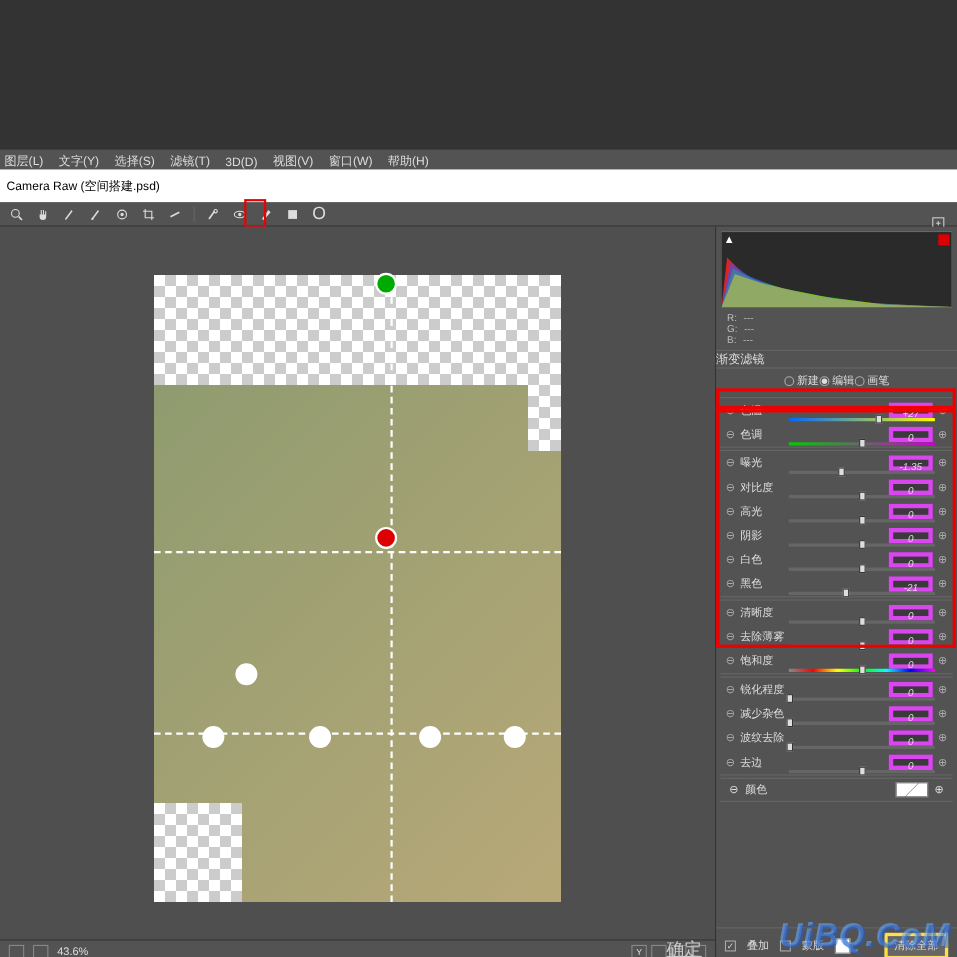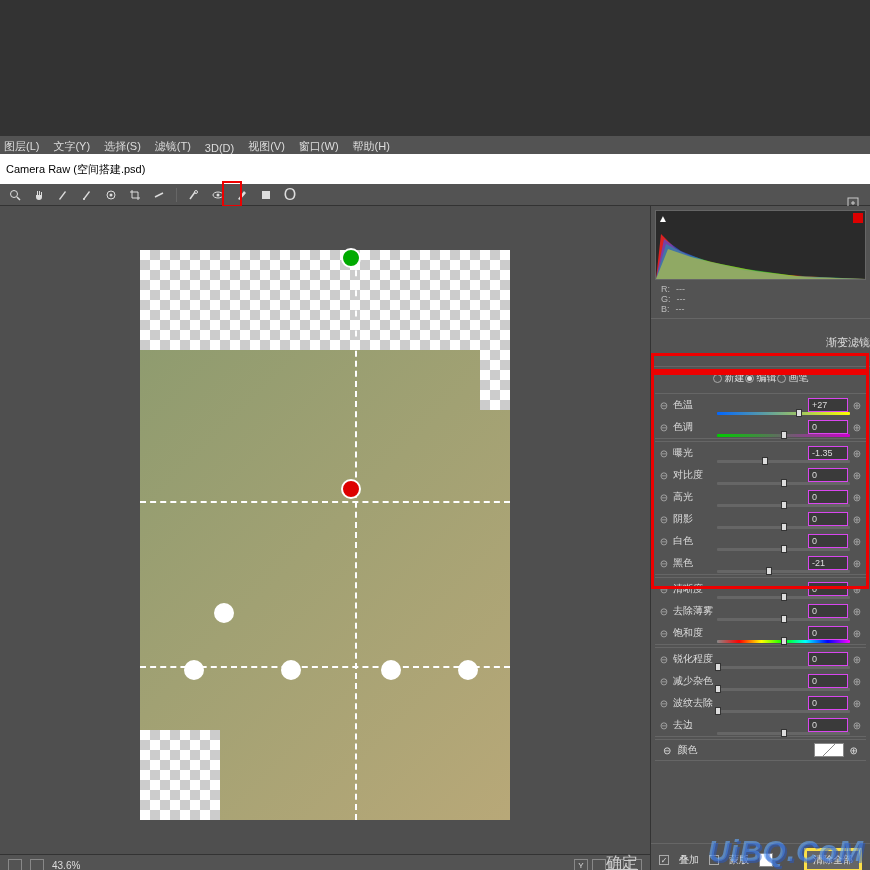--- a/index.html
+++ b/index.html
@@ -44,32 +44,32 @@
 
 .preset-icon { position: absolute; right: 10px; top: 12px; color: #ccc; font-size: 12px; }
 
 .right-panel { width: 220px; background: #535353; border-left: 1px solid #333; display: flex; flex-direction: column; color: #ddd; font-size: 10px; position: relative; }
 .histogram { height: 70px; background: #2a2a2a; border: 1px solid #666; margin: 4px 4px 0 4px; position: relative; }
 .histo-top-right { position: absolute; top: 2px; right: 2px; width: 10px; height: 10px; background: #d00; }
 .histo-top-left { position: absolute; top: 2px; left: 2px; color: #fff; font-size: 10px; }
 .histo-curve { position: absolute; bottom: 0; left: 0; right: 0; height: 50px; }
 .rgb-readout { padding: 4px 10px; font-size: 9px; color: #bbb; }
 .rgb-readout div { display: flex; gap: 6px; }
-.panel-header { text-align: right; padding: 16px 0; border-top: 1px solid #666; border-bottom: 1px solid #666; font-size: 11px; }
+.panel-header { text-align: left; padding: 0 0; border-top: 1px solid #666; border-bottom: 1px solid #666; font-size: 11px; }
 .mode-row { display: flex; justify-content: center; padding: 4px 0; font-size: 10px; }
 .mode-row label { display: flex; align-items: center; gap: 3px; cursor: pointer; }
 .radio { width: 9px; height: 9px; border: 1px solid #aaa; border-radius: 50%; display: inline-block; position: relative; }
 .radio.checked::after { content: ''; position: absolute; inset: 1px; background: #ddd; border-radius: 50%; }
 
 .sliders { flex: 1; overflow: hidden; padding: 2px 0; position: relative; }
 .slider-group { border-top: 1px solid #666; border-bottom: 1px solid #666; margin: 2px 4px; }
 .slider-row { display: flex; align-items: center; padding: 1px 4px; gap: 4px; height: 22px; position: relative; }
 .slider-row .minus { width: 10px; text-align: center; color: #aaa; cursor: pointer; }
 .slider-row .label { width: 48px; font-size: 10px; }
-.slider-row .value-box { width: 40px; height: 14px; background: #3a3a3a; border: 1px solid #d946ef; text-align: left; padding: 0 3px; font-size: 9px; line-height: 12px; }
+.slider-row .value-box { width: 40px; height: 14px; background: #3a3a3a; border: 4px solid #d946ef; text-align: center; padding: 0 3px; font-size: 9px; line-height: 12px; font-style: italic; }
 .slider-row .plus { width: 10px; text-align: center; color: #aaa; cursor: pointer; }
 .slider-track { position: absolute; bottom: 1px; left: 62px; right: 16px; height: 3px; background: #666; border-radius: 1px; }
 .slider-track.color-temp { background: linear-gradient(to right, #06f, #ff0); }
 .slider-track.color-tint { background: linear-gradient(to right, #0c0, #c0c); }
 .slider-track.sat { background: linear-gradient(to right, #888, #f00, #ff0, #0f0, #0ff, #00f, #f0f); }
 .slider-thumb { position: absolute; bottom: -2px; width: 6px; height: 8px; background: #ddd; border: 1px solid #333; transform: translateX(-50%); }
 .slider-label-center { flex: 1; }
 
 .color-row { display: flex; align-items: center; padding: 3px 8px; gap: 6px; }
 .color-swatch { width: 30px; height: 14px; background: #fff; border: 1px solid #888; cursor: pointer; }

